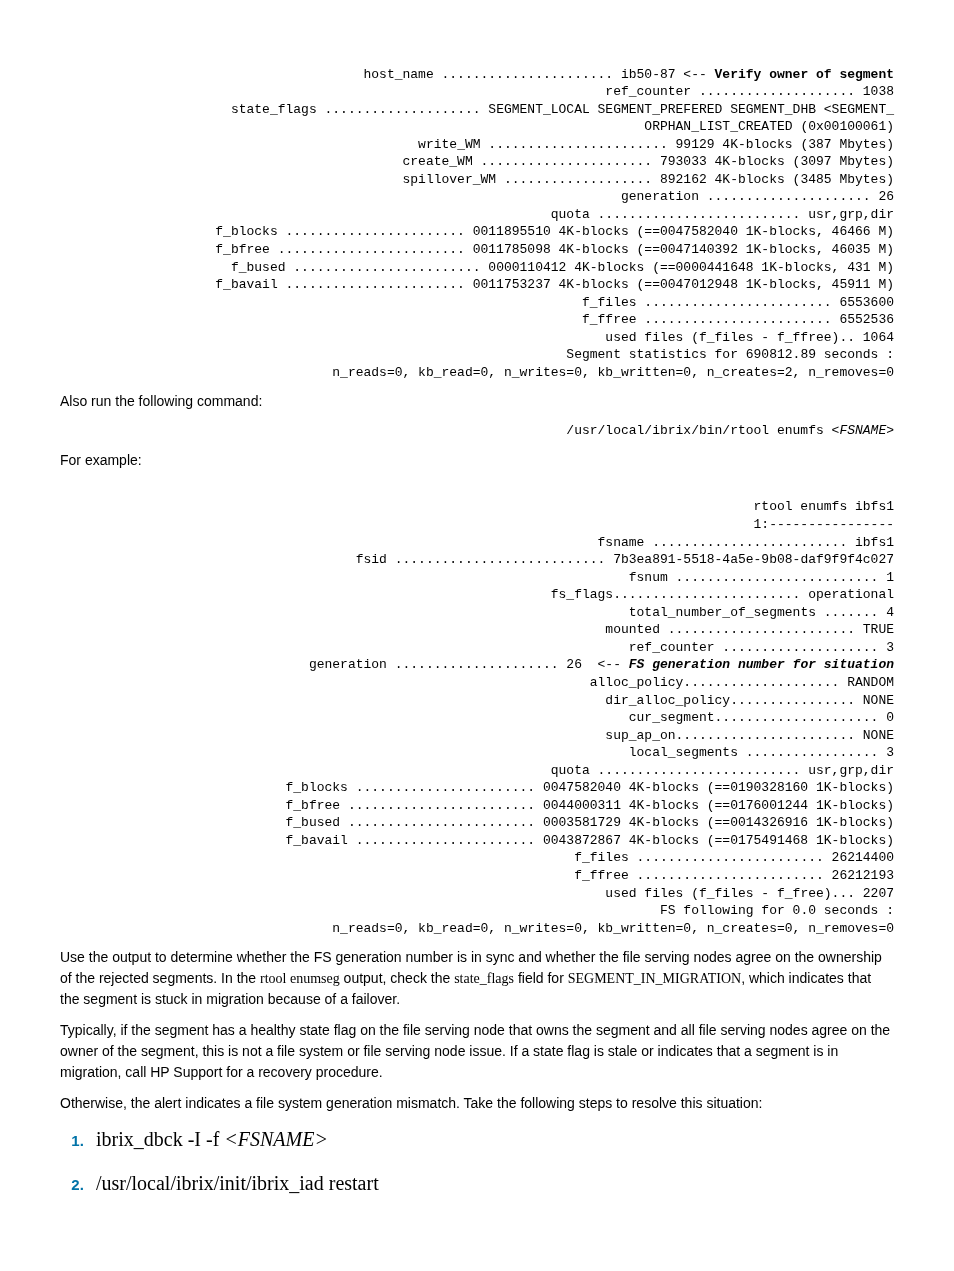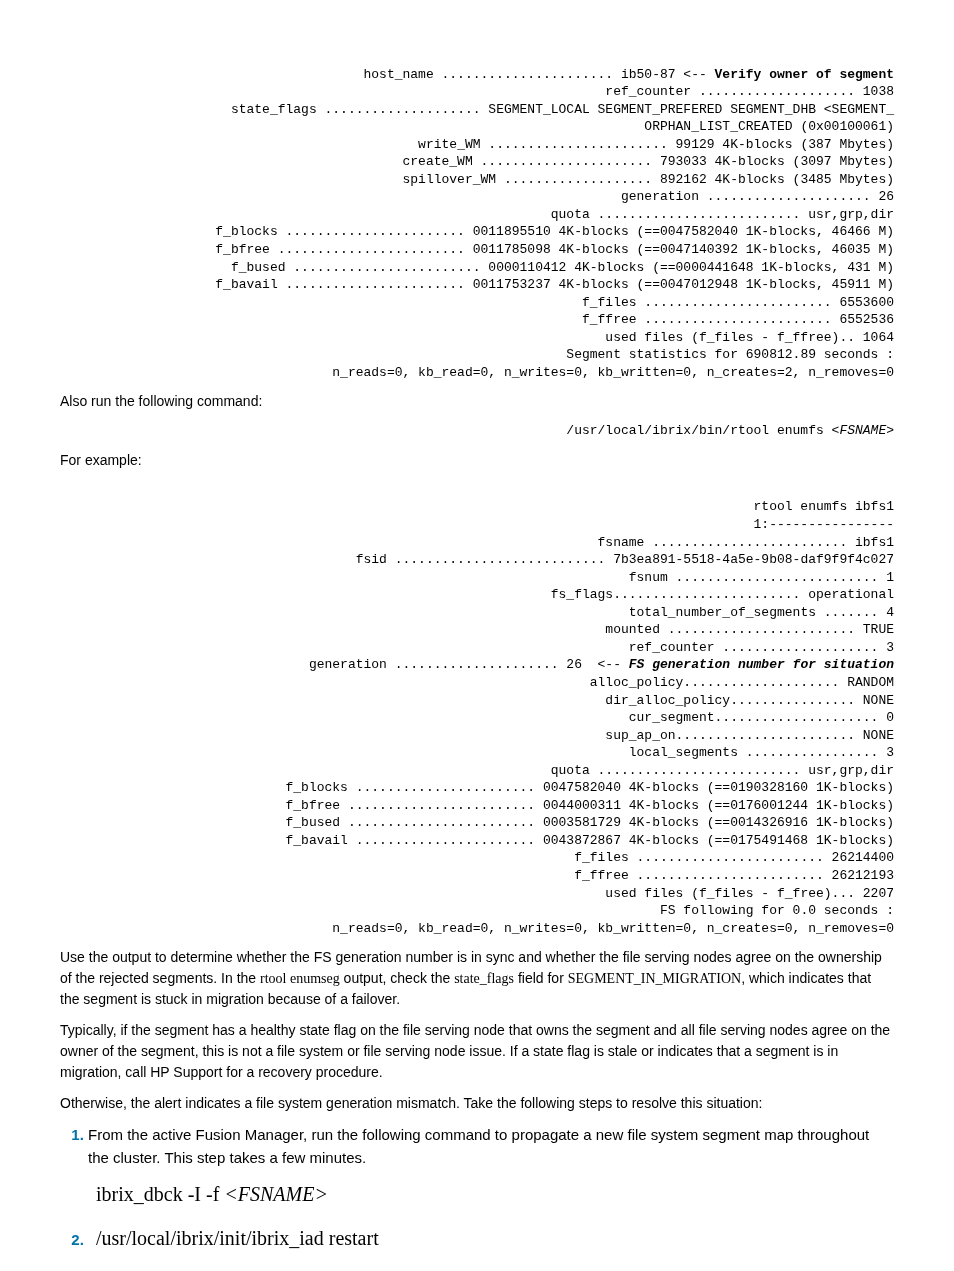--- a/index.html
+++ b/index.html
@@ -114,19 +114,18 @@
 </div>
 
 <div class="body-text"><span>Use the output to determine whether the FS generation number is in sync and whether the file serving nodes agree on the ownership of the rejected segments. In the </span><span class="inline-code">rtool enumseg</span><span> output, check the </span><span class="inline-code">state_flags</span><span> field for </span><span class="inline-code">SEGMENT_IN_MIGRATION</span><span>, which indicates that the segment is stuck in migration because of a failover.</span></div>
 
 <div class="body-text">Typically, if the segment has a healthy state flag on the file serving node that owns the segment and all file serving nodes agree on the owner of the segment, this is not a file system or file serving node issue. If a state flag is stale or indicates that a segment is in migration, call HP Support for a recovery procedure.</div>
 
 <div class="body-text">Otherwise, the alert indicates a file system generation mismatch. Take the following steps to resolve this situation:</div>
 
 <ol>
   <li>
-    <span>From the active Fusion Manager, run the following command to propagate a new file system segment map throughout the cluster. This step takes a few minutes.</span>
     <div class="li-code"><span>ibrix_dbck -I -f </span><span class="italic">&lt;FSNAME&gt;</span></div>
   </li>
   <li>
     <div class="li-code">/usr/local/ibrix/init/ibrix_iad restart</div>
   </li>
 </ol>
 
 </body></html>

